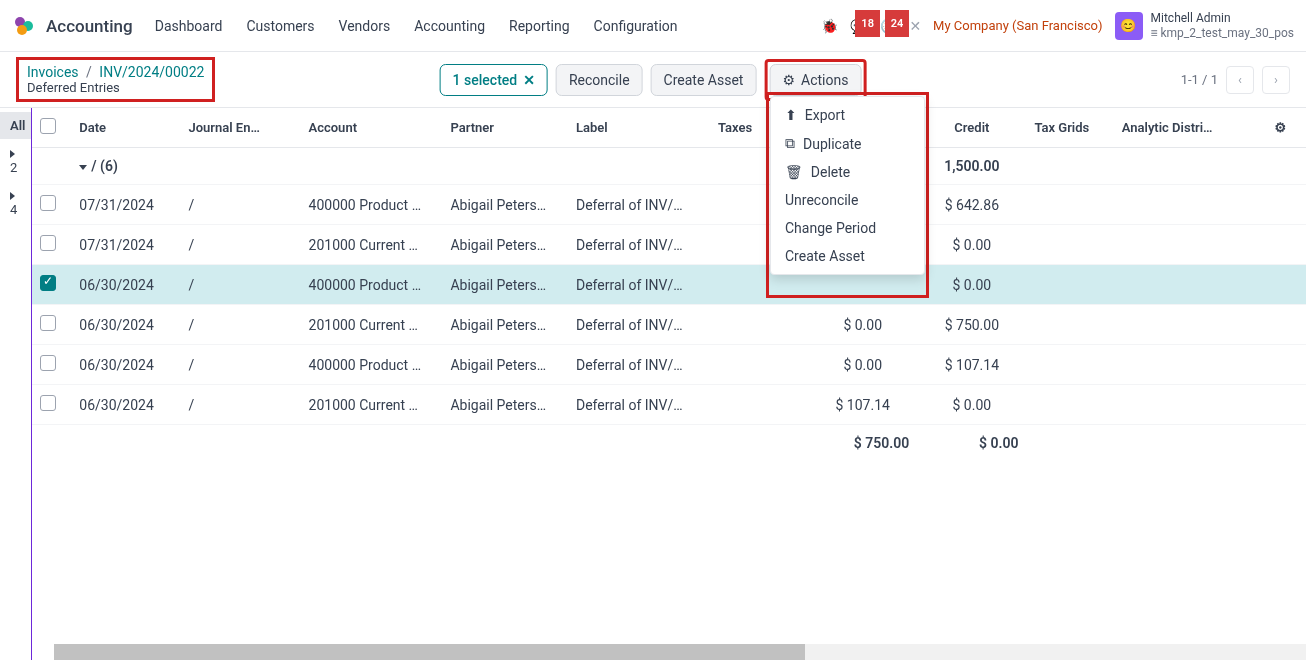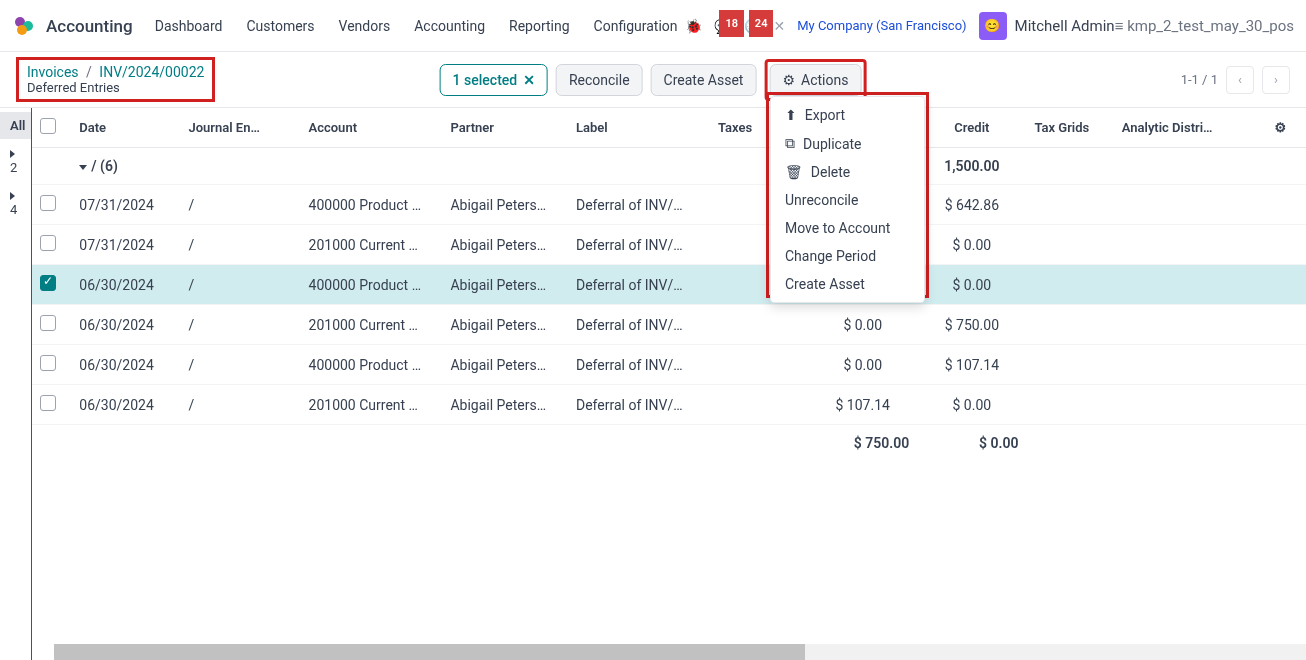--- a/index.html
+++ b/index.html
@@ -6,24 +6,24 @@
 body { font-family: -apple-system, BlinkMacSystemFont, "Segoe UI", Roboto, sans-serif; font-size: 14px; color: #374151; background: #fff; width: 1306px; height: 660px; overflow: hidden; position: relative; }
 .navbar { display: flex; align-items: center; height: 52px; padding: 0 12px; border-bottom: 1px solid #e5e7eb; }
 .logo { width: 24px; height: 24px; margin-right: 10px; display: flex; align-items: center; justify-content: center; }
 .app-name { font-size: 17px; font-weight: 500; margin-right: 22px; color: #374151; }
 .nav-menu { display: flex; gap: 24px; }
 .nav-menu a { text-decoration: none; color: #374151; font-size: 14px; cursor: pointer; }
 .nav-right { margin-left: auto; display: flex; align-items: center; gap: 12px; }
 .badge { position: relative; display: inline-flex; }
 .badge-count { position: absolute; top: -8px; right: -12px; background: #d63b3b; color: #fff; font-size: 11px; border-radius: 0; padding: 7px 6px; font-weight: 600; }
 .icon { display: inline-block; }
-.company { font-size: 13px; color: #1d4ed8; }
+.company { font-size: 13px; color: #c2410c; }
 .user-block { display: flex; align-items: center; gap: 8px; }
 .avatar { width: 28px; height: 28px; border-radius: 4px; background: #8b5cf6; display: flex; align-items: center; justify-content: center; color: #fff; font-size: 13px; }
-.user-text { display: flex; flex-direction: row; line-height: 1.2; font-size: 15px; }
+.user-text { display: flex; flex-direction: column; line-height: 1.2; font-size: 12px; }
 .user-db { color: #6b7280; }
 
 .control-bar { display: flex; align-items: center; padding: 8px 16px; height: 56px; border-bottom: 1px solid #e5e7eb; gap: 8px; }
 .breadcrumb-box { border: 3px solid #d02020; padding: 4px 8px; }
 .breadcrumb { font-size: 14px; }
 .breadcrumb a { color: #017e84; text-decoration: none; }
 .breadcrumb-sep { color: #6b7280; margin: 0 4px; }
 .breadcrumb-sub { font-size: 13px; color: #374151; }
 
 .center-controls { margin-left: auto; margin-right: auto; display: flex; gap: 8px; align-items: center; position: absolute; left: 50%; transform: translateX(-50%); }
@@ -294,23 +294,20 @@
       <span>Duplicate</span>
     </div>
   <div class="dropdown-item">
       <span>🗑</span>
       <span>Delete</span>
     </div>
   <div class="dropdown-item">
       <span>Unreconcile</span>
     </div>
   <div class="dropdown-item">
-      <span>Move to Account</span>
-    </div>
-  <div class="dropdown-item">
       <span>Change Period</span>
     </div>
   <div class="dropdown-item">
       <span>Create Asset</span>
     </div>
 </div>
 
 <div class="scrollbar-bottom">
     <div class="scrollbar-thumb"></div>
   </div>

